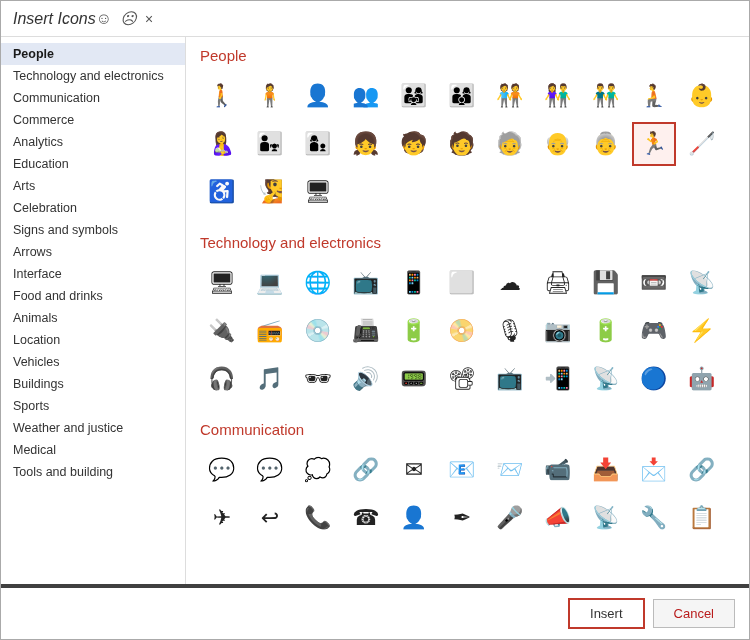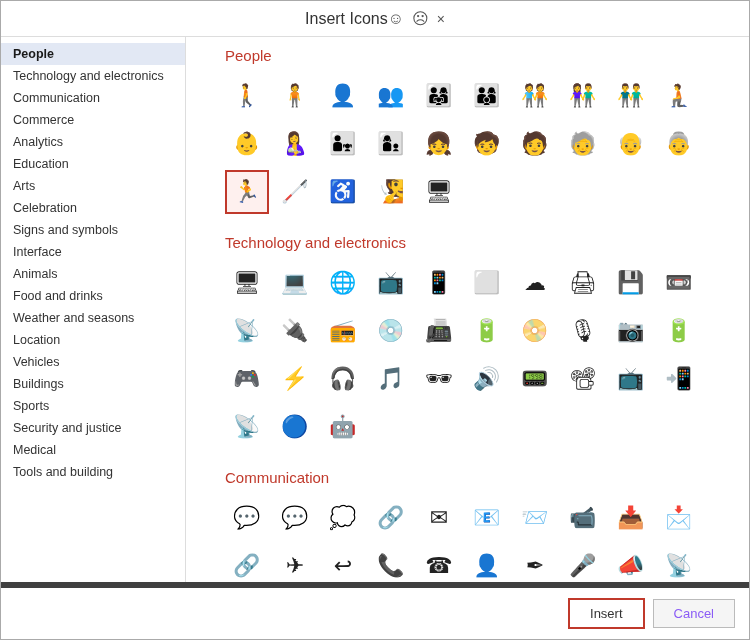--- a/index.html
+++ b/index.html
@@ -9,23 +9,24 @@
       height: 640px;
       background: #fff;
       border: 1px solid #aaa;
       display: flex;
       flex-direction: column;
       box-shadow: 2px 2px 10px rgba(0,0,0,0.3);
     }
     .title-bar {
       display: flex;
       align-items: center;
-      justify-content: center;
+      justify-content: flex-start;
       padding: 8px 12px;
       border-bottom: 1px solid #ddd;
+      font-style: italic;
     }
     .title-bar-left {
       display: flex;
       align-items: center;
       gap: 8px;
     }
     .title-text {
       font-size: 16px;
       font-weight: 400;
       color: #333;
@@ -43,21 +44,20 @@
     .close-btn {
       font-size: 14px;
       color: #555;
       cursor: pointer;
       line-height: 1;
     }
     .body {
       display: flex;
       flex: 1;
       overflow: hidden;
-      gap: 25px;
     }
     .sidebar {
       width: 185px;
       min-width: 185px;
       border-right: 1px solid #ddd;
       overflow-y: auto;
       padding: 6px 0;
     }
     .sidebar-item {
       padding: 4px 12px;
@@ -101,31 +101,31 @@
     }
     .icon-cell.selected {
       border-color: #c0392b;
       background: #fef0ee;
     }
     .footer {
       display: flex;
       justify-content: flex-end;
       align-items: center;
       padding: 10px 14px;
-      border-top: 6px solid #404040;
+      border-top: 4px solid #404040;
       gap: 8px;
       background: #fff;
     }
     .btn {
       padding: 6px 20px;
       font-size: 13px;
       cursor: pointer;
       border: 1px solid #bbb;
       background: #f5f5f5;
-      color: #8b5cf6;
+      color: #b91c1c;
     }
     .btn-primary {
       background: #fff;
       border: 2px solid #c0392b;
       color: #333;
       font-weight: 500;
     }
     
     .content-area::-webkit-scrollbar { width: 12px; }
     .content-area::-webkit-scrollbar-track { background: #f0f0f0; }
@@ -153,29 +153,29 @@
     <div class="sidebar">
     <div class="sidebar-item active">People</div>
         <div class="sidebar-item">Technology and electronics</div>
         <div class="sidebar-item">Communication</div>
         <div class="sidebar-item">Commerce</div>
         <div class="sidebar-item">Analytics</div>
         <div class="sidebar-item">Education</div>
         <div class="sidebar-item">Arts</div>
         <div class="sidebar-item">Celebration</div>
         <div class="sidebar-item">Signs and symbols</div>
+        <div class="sidebar-item">Arrows</div>
         <div class="sidebar-item">Interface</div>
+        <div class="sidebar-item">Food and drinks</div>
         <div class="sidebar-item">Animals</div>
-        <div class="sidebar-item">Food and drinks</div>
-        <div class="sidebar-item">Weather and seasons</div>
         <div class="sidebar-item">Location</div>
         <div class="sidebar-item">Vehicles</div>
         <div class="sidebar-item">Buildings</div>
         <div class="sidebar-item">Sports</div>
-        <div class="sidebar-item">Security and justice</div>
+        <div class="sidebar-item">Weather and justice</div>
         <div class="sidebar-item">Medical</div>
         <div class="sidebar-item">Tools and building</div>
       </div>
 
     <div class="content-area">
     <div class="section">
           <div class="section-title">People</div>
           <div class="icons-grid">
             <div class="icon-cell">🚶</div>
             <div class="icon-cell">🧍</div>

